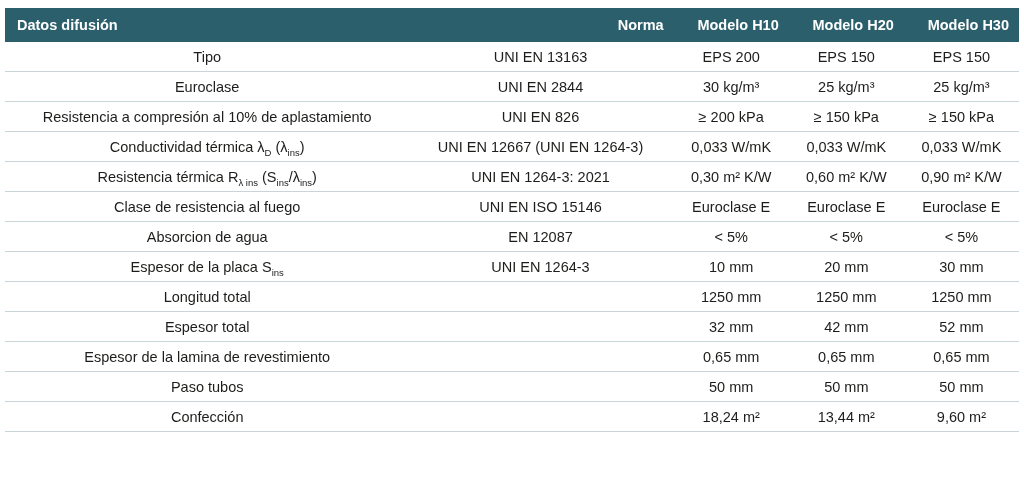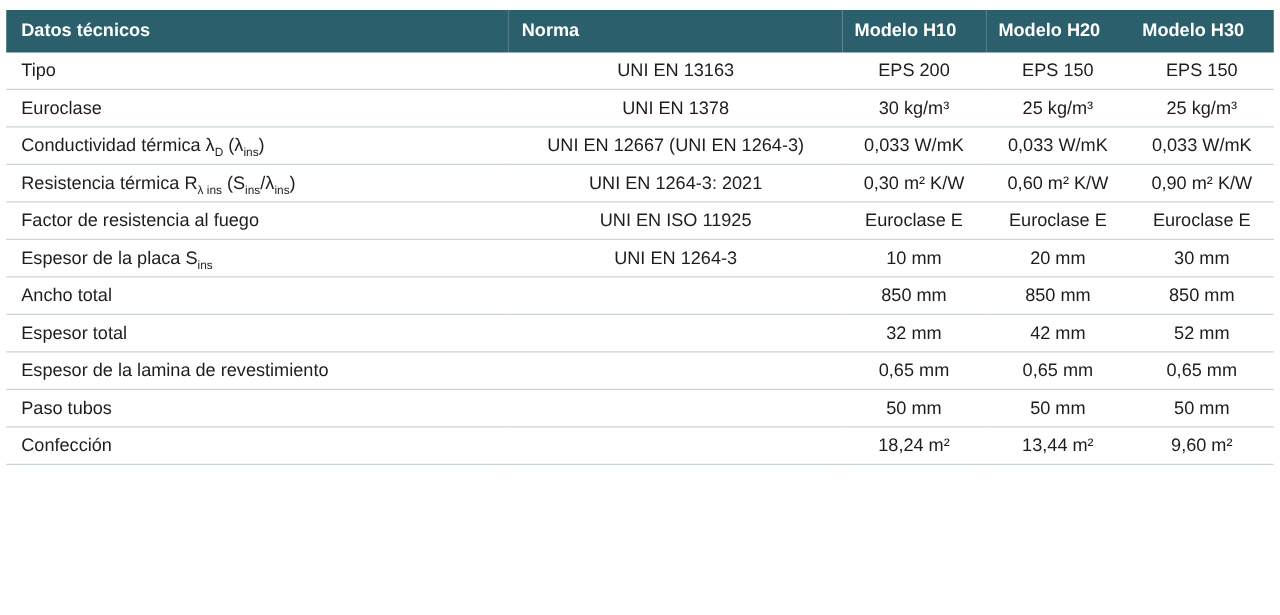--- a/index.html
+++ b/index.html
@@ -29,38 +29,38 @@
   table.tech col.c-label { width: 402px; }
   table.tech col.c-norma { width: 266px; }
   table.tech col.c-model { width: 115px; }
   thead th {
     background: #2b5f6b;
     color: #ffffff;
     font-weight: bold;
     font-size: 14.5px;
     height: 28px;
     padding: 3px 10px;
-    text-align: left;
+    text-align: right;
     vertical-align: middle;
     white-space: nowrap;
   }
   thead th.label-head {
     text-align: left;
     padding-left: 12px;
   }
   tbody td {
     height: 25px;
     padding: 2px 10px;
     vertical-align: middle;
     border-bottom: 1px solid #c9d5d8;
     text-align: center;
     white-space: nowrap;
   }
   tbody td.label {
-    text-align: left;
+    text-align: center;
     padding-left: 12px;
   }
   tbody tr:last-child td {
     border-bottom: 1px solid #c9d5d8;
   }
   sub, sup {
     font-size: 9.5px;
     line-height: 0;
   }
 </style>
@@ -71,76 +71,90 @@
   <table class="tech">
     <colgroup>
       <col class="c-label">
       <col class="c-norma">
       <col class="c-model">
       <col class="c-model">
       <col class="c-model">
     </colgroup>
     <thead>
       <tr>
-        <th class="label-head">Datos técnicos</th>
+        <th class="label-head">Datos difusión</th>
         <th>Norma</th>
         <th>Modelo H10</th>
         <th>Modelo H20</th>
         <th>Modelo H30</th>
       </tr>
     </thead>
     <tbody id="tech-body">
         <tr>
           <td class="label">Tipo</td>
           <td>UNI EN 13163</td>
           <td>EPS 200</td>
           <td>EPS 150</td>
           <td>EPS 150</td>
         </tr>
         <tr>
           <td class="label">Euroclase</td>
-          <td>UNI EN 1378</td>
+          <td>UNI EN 2844</td>
           <td>30 kg/m³</td>
           <td>25 kg/m³</td>
           <td>25 kg/m³</td>
+        </tr>
+        <tr>
+          <td class="label">Resistencia a compresión al 10% de aplastamiento</td>
+          <td>UNI EN 826</td>
+          <td>≥ 200 kPa</td>
+          <td>≥ 150 kPa</td>
+          <td>≥ 150 kPa</td>
         </tr>
         <tr>
           <td class="label">Conductividad térmica λ<sub>D</sub> (λ<sub>ins</sub>)</td>
           <td>UNI EN 12667 (UNI EN 1264-3)</td>
           <td>0,033 W/mK</td>
           <td>0,033 W/mK</td>
           <td>0,033 W/mK</td>
         </tr>
         <tr>
           <td class="label">Resistencia térmica R<sub>λ ins</sub> (S<sub>ins</sub>/λ<sub>ins</sub>)</td>
           <td>UNI EN 1264-3: 2021</td>
           <td>0,30 m² K/W</td>
           <td>0,60 m² K/W</td>
           <td>0,90 m² K/W</td>
         </tr>
         <tr>
-          <td class="label">Factor de resistencia al fuego</td>
-          <td>UNI EN ISO 11925</td>
+          <td class="label">Clase de resistencia al fuego</td>
+          <td>UNI EN ISO 15146</td>
           <td>Euroclase E</td>
           <td>Euroclase E</td>
           <td>Euroclase E</td>
+        </tr>
+        <tr>
+          <td class="label">Absorcion de agua</td>
+          <td>EN 12087</td>
+          <td>&lt; 5%</td>
+          <td>&lt; 5%</td>
+          <td>&lt; 5%</td>
         </tr>
         <tr>
           <td class="label">Espesor de la placa S<sub>ins</sub></td>
           <td>UNI EN 1264-3</td>
           <td>10 mm</td>
           <td>20 mm</td>
           <td>30 mm</td>
         </tr>
         <tr>
-          <td class="label">Ancho total</td>
+          <td class="label">Longitud total</td>
           <td></td>
-          <td>850 mm</td>
-          <td>850 mm</td>
-          <td>850 mm</td>
+          <td>1250 mm</td>
+          <td>1250 mm</td>
+          <td>1250 mm</td>
         </tr>
         <tr>
           <td class="label">Espesor total</td>
           <td></td>
           <td>32 mm</td>
           <td>42 mm</td>
           <td>52 mm</td>
         </tr>
         <tr>
           <td class="label">Espesor de la lamina de revestimiento</td>

